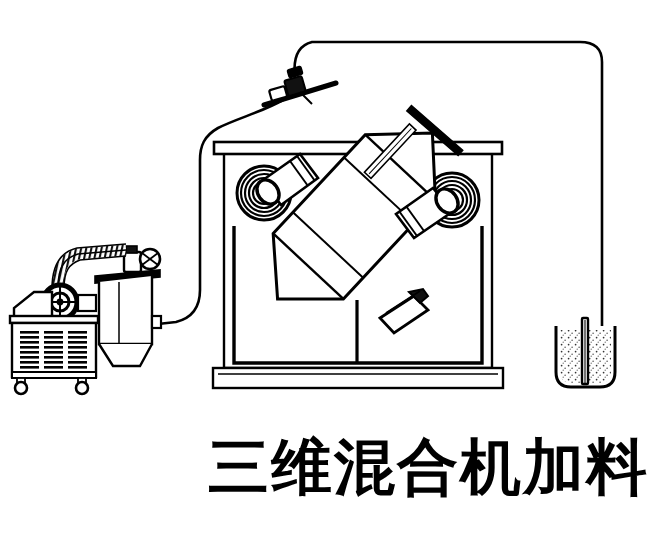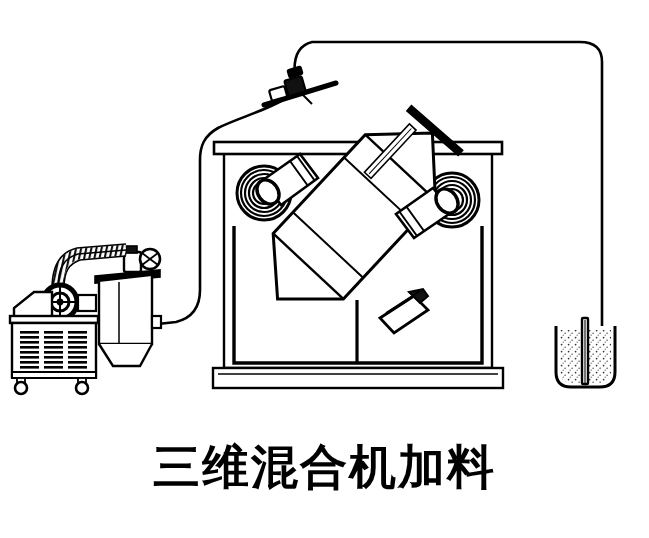--- a/index.html
+++ b/index.html
@@ -22,23 +22,23 @@
     left: 0;
     top: 0;
     width: 649px;
     height: 538px;
   }
   .caption {
     position: absolute;
     left: 0;
     top: 437px;
     width: 649px;
-    text-align: center;
+    text-align: right;
     font-family: "DejaVu Sans", "Liberation Sans", sans-serif;
-    font-size: 47px;
+    font-size: 61px;
     font-weight: bold;
     letter-spacing: 2px;
     color: #000000;
     line-height: 60px;
     white-space: nowrap;
   }
 </style>
 </head>
 <body>
 

